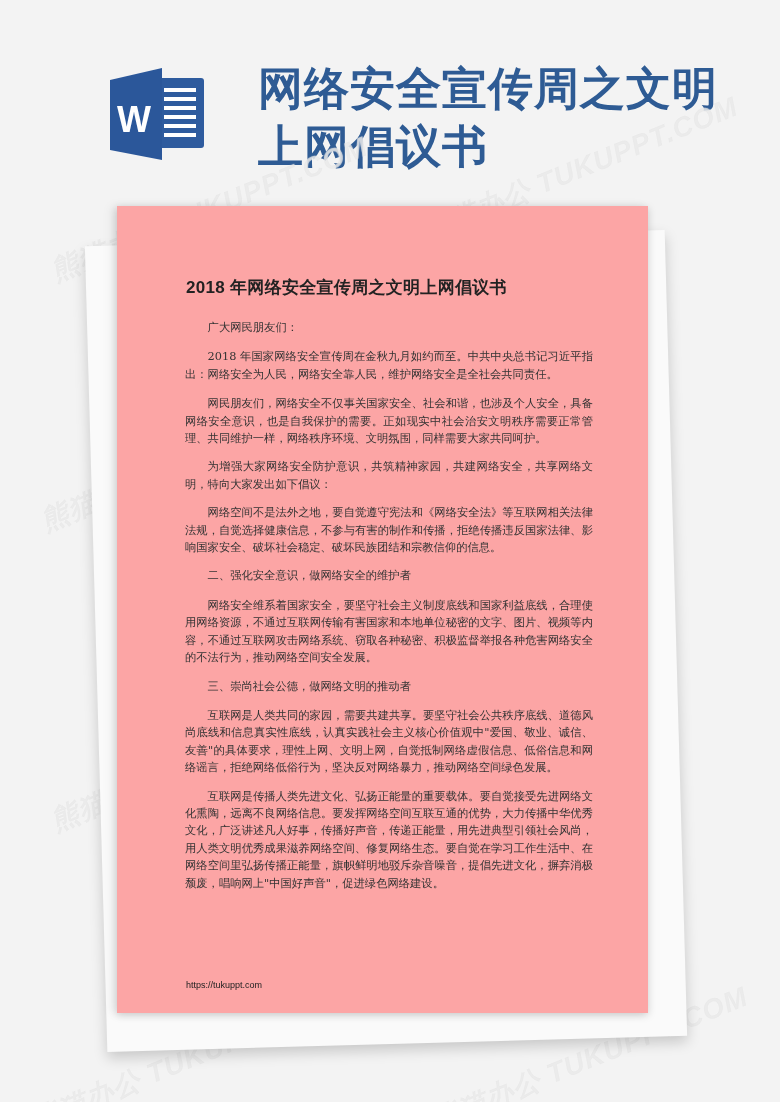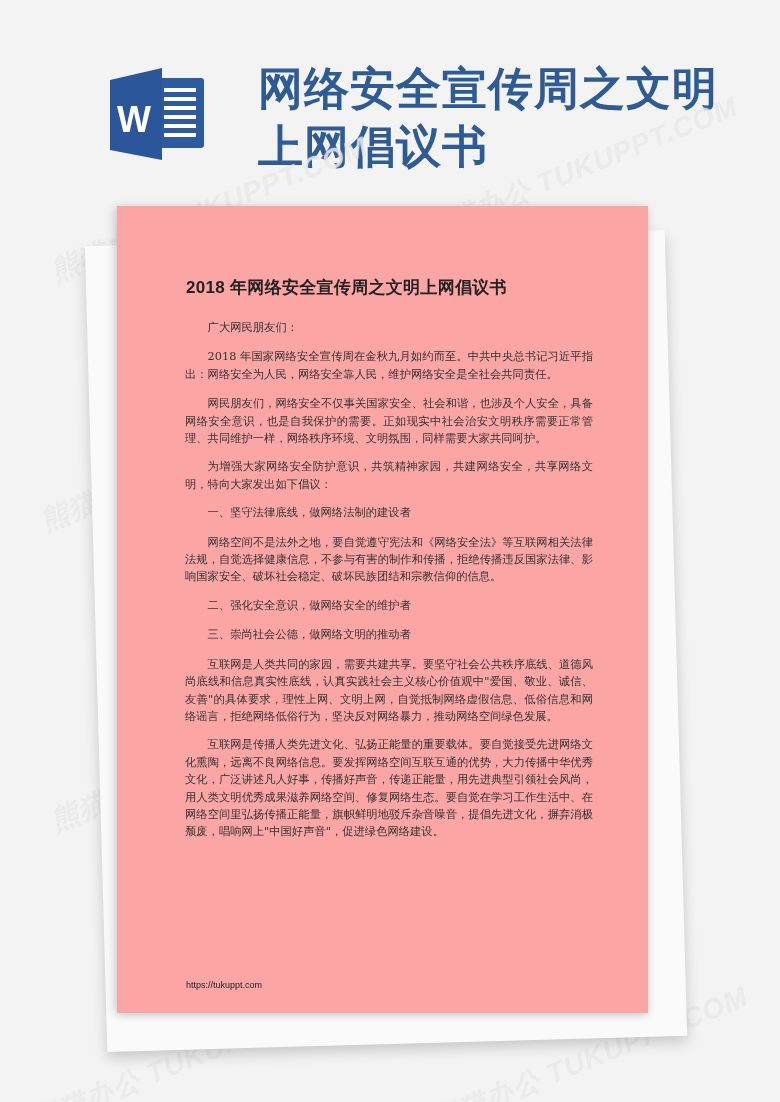--- a/index.html
+++ b/index.html
@@ -80,21 +80,21 @@
 
 <div class="page-back"></div>
 
 <div class="page">
   <div class="doc-title">2018 年网络安全宣传周之文明上网倡议书</div>
   <div class="doc-body">
     <p class="salutation">广大网民朋友们：</p>
     <p class="lead2018">2018 年国家网络安全宣传周在金秋九月如约而至。中共中央总书记习近平指出：网络安全为人民，网络安全靠人民，维护网络安全是全社会共同责任。</p>
     <p>网民朋友们，网络安全不仅事关国家安全、社会和谐，也涉及个人安全，具备网络安全意识，也是自我保护的需要。正如现实中社会治安文明秩序需要正常管理、共同维护一样，网络秩序环境、文明氛围，同样需要大家共同呵护。</p>
     <p>为增强大家网络安全防护意识，共筑精神家园，共建网络安全，共享网络文明，特向大家发出如下倡议：</p>
-    <p class="heading">一、坚守法律底线，做网络法制的建设者</p>
     <p>网络空间不是法外之地，要自觉遵守宪法和《网络安全法》等互联网相关法律法规，自觉选择健康信息，不参与有害的制作和传播，拒绝传播违反国家法律、影响国家安全、破坏社会稳定、破坏民族团结和宗教信仰的信息。</p>
     <p class="heading">二、强化安全意识，做网络安全的维护者</p>
+    <p>网络安全维系着国家安全，要坚守社会主义制度底线和国家利益底线，合理使用网络资源，不通过互联网传输有害国家和本地单位秘密的文字、图片、视频等内容，不通过互联网攻击网络系统、窃取各种秘密、积极监督举报各种危害网络安全的不法行为，推动网络空间安全发展。</p>
     <p class="heading">三、崇尚社会公德，做网络文明的推动者</p>
     <p>互联网是人类共同的家园，需要共建共享。要坚守社会公共秩序底线、道德风尚底线和信息真实性底线，认真实践社会主义核心价值观中"爱国、敬业、诚信、友善"的具体要求，理性上网、文明上网，自觉抵制网络虚假信息、低俗信息和网络谣言，拒绝网络低俗行为，坚决反对网络暴力，推动网络空间绿色发展。</p>
     <p>互联网是传播人类先进文化、弘扬正能量的重要载体。要自觉接受先进网络文化熏陶，远离不良网络信息。要发挥网络空间互联互通的优势，大力传播中华优秀文化，广泛讲述凡人好事，传播好声音，传递正能量，用先进典型引领社会风尚，用人类文明优秀成果滋养网络空间、修复网络生态。要自觉在学习工作生活中、在网络空间里弘扬传播正能量，旗帜鲜明地驳斥杂音噪音，提倡先进文化，摒弃消极颓废，唱响网上"中国好声音"，促进绿色网络建设。</p>
   </div>
   <div class="doc-footer">https://tukuppt.com</div>
 </div>
 
 </body></html>

